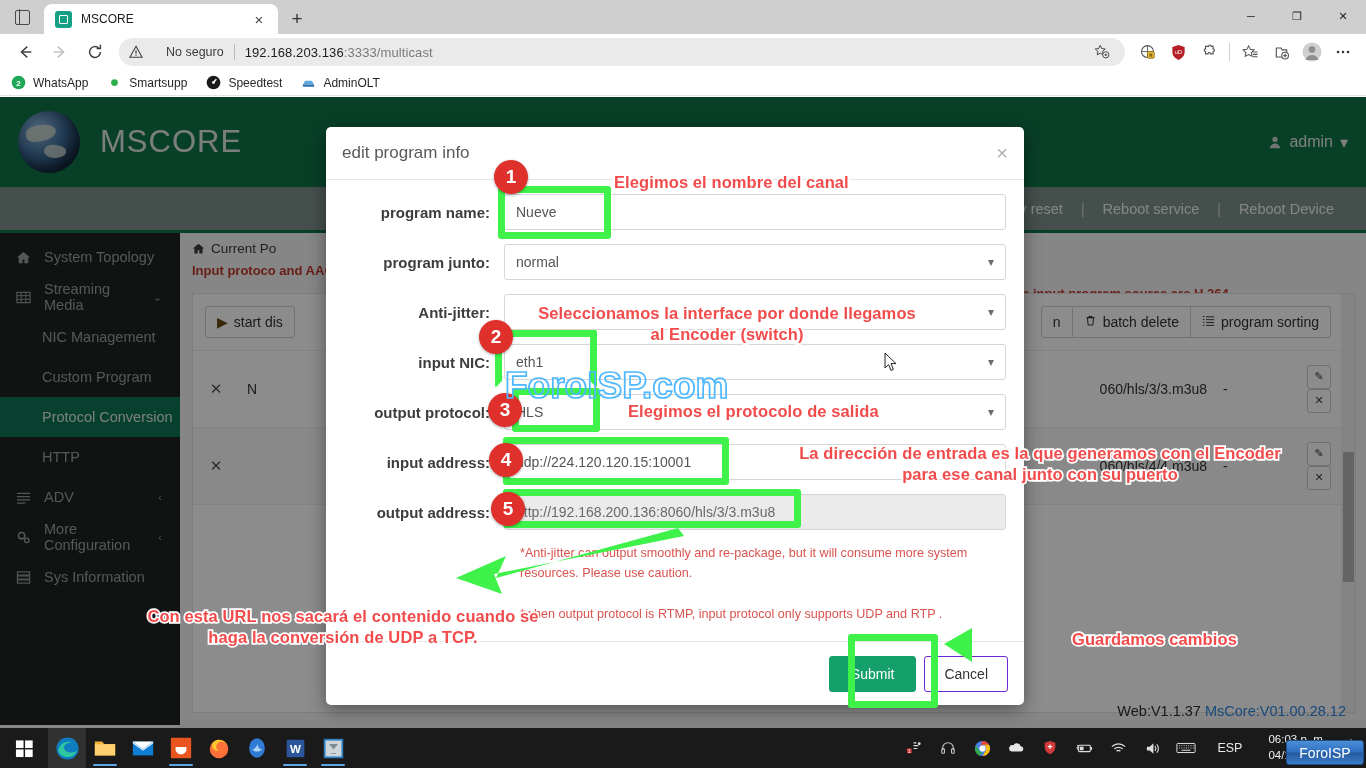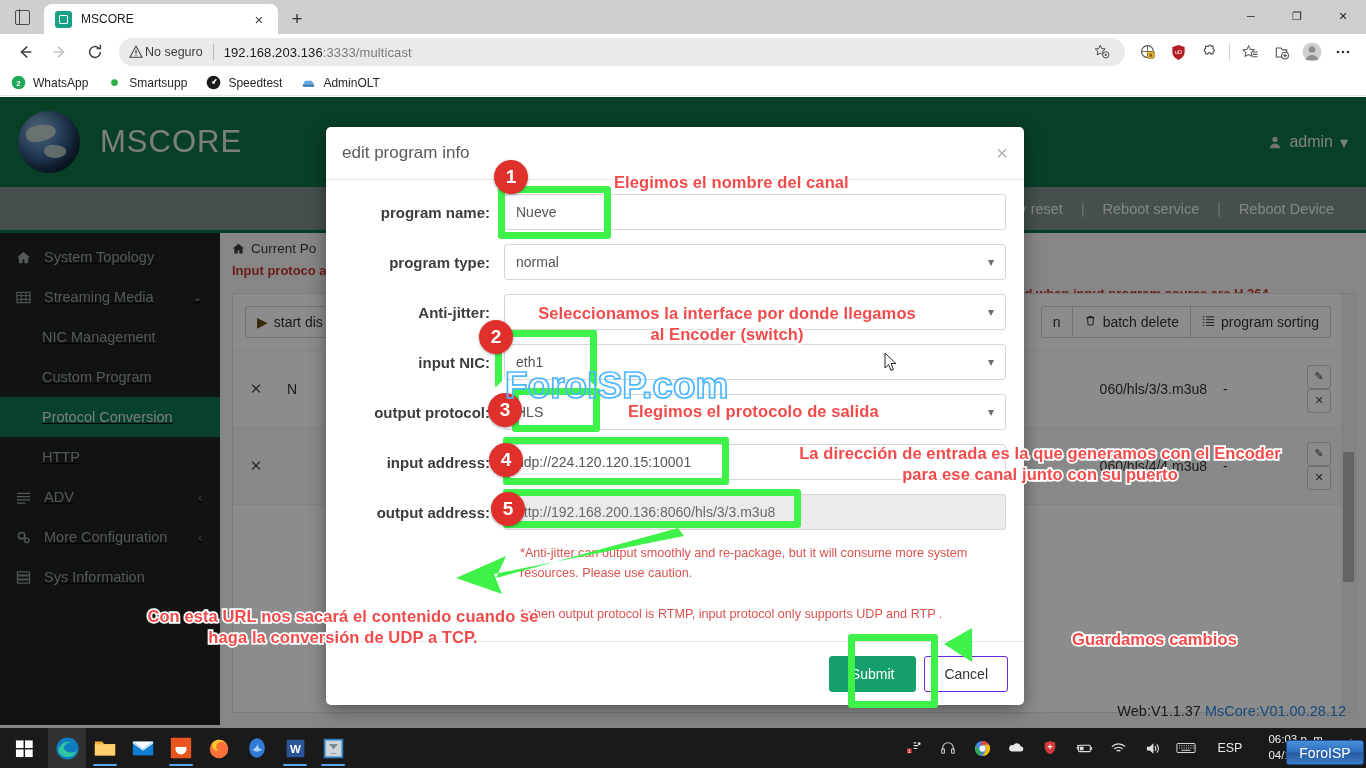--- a/index.html
+++ b/index.html
@@ -56,21 +56,21 @@
     position: absolute; left: 0; top: 34px; width: 1366px; height: 36px;
     background: #ffffff; display: flex; align-items: center; padding: 0 8px; gap: 1px;
   }
   .nav-btn { width: 34px; height: 30px; display: flex; align-items: center; justify-content: center;
     color: #3b3b3b; }
   .nav-btn.disabled { color: #c0c0c0; }
   .omnibox {
     flex: 1; height: 28px; background: #eaeaea; border-radius: 14px;
     display: flex; align-items: center; padding: 0 10px; margin: 0 6px; gap: 7px;
   }
-  .omni-warn { display:flex; align-items:flex-start; gap:2px; }
+  .omni-warn { display:flex; align-items:flex-start; gap:23px; }
   .omni-warn-text { font-size: 12.5px; color: #3c3c3c; }
   .omni-sep { width: 1px; height: 16px; background: #b8b8b8; margin: 0 3px; }
   .omni-url { font-size: 13px; color: #202020; letter-spacing: 0.1px; }
   .omni-url .dim { color: #7a7a7a; }
   .omni-star { margin-left: auto; width: 26px; height: 24px; display:flex; align-items:center; justify-content:center; }
   .tb-icon { width: 30px; height: 28px; display:flex; align-items:center; justify-content:center; }
   .tb-sep { width:1px; height:18px; background:#d0d0d0; margin:0 4px; }
 
   .bookmarks-bar {
     position: absolute; left: 0; top: 70px; width: 1366px; height: 26px;
@@ -109,21 +109,21 @@
 
   .subbar {
     height: 46px; background: #7e918a; display: flex; align-items: center;
     justify-content: flex-end; padding-right: 14px; gap: 0;
     border-bottom: 3px solid #0f7347;
   }
   .subbar-link { font-size: 14.5px; color: #f0f3f1; padding: 0 18px; }
   .subbar-div { color: #cfd8d4; font-size: 14px; }
 
   .body-wrap { display: flex; height: 492px; }
-  .sidebar { width: 220px; background: #1f2324; flex: none; padding-top: 4px; text-decoration: underline; }
+  .sidebar { width: 180px; background: #1f2324; flex: none; padding-top: 4px; }
   .side-item {
     height: 40px; display: flex; align-items: center; padding-left: 15px; gap: 12px;
     color: #9aa0a1; font-size: 14.5px;
   }
   .side-item.sub { padding-left: 42px; }
   .side-item.active { background: #107557; color: #dfe8e4; }
   .side-ico { width: 17px; display:flex; align-items:center; justify-content:center; flex:none; color:#9aa0a1; }
   .side-caret { margin-left: auto; margin-right: 18px; font-size: 11px; color: #8b9192; }
 
   .content { flex: 1; background: #f4f4f4; padding: 8px 0 0 12px; position: relative; }
@@ -548,21 +548,21 @@
   <div class="modal-body">
 
     <div class="frow">
       <div class="flabel">program name:</div>
       <div class="fctl">
         <span>Nueve</span>
       </div>
     </div>
 
     <div class="frow">
-      <div class="flabel">program type:</div>
+      <div class="flabel">program junto:</div>
       <div class="fctl">
         <span>normal</span>
         <span class="caret">▾</span>
       </div>
     </div>
 
     <div class="frow">
       <div class="flabel">Anti-jitter:</div>
       <div class="fctl">
         <span></span>

